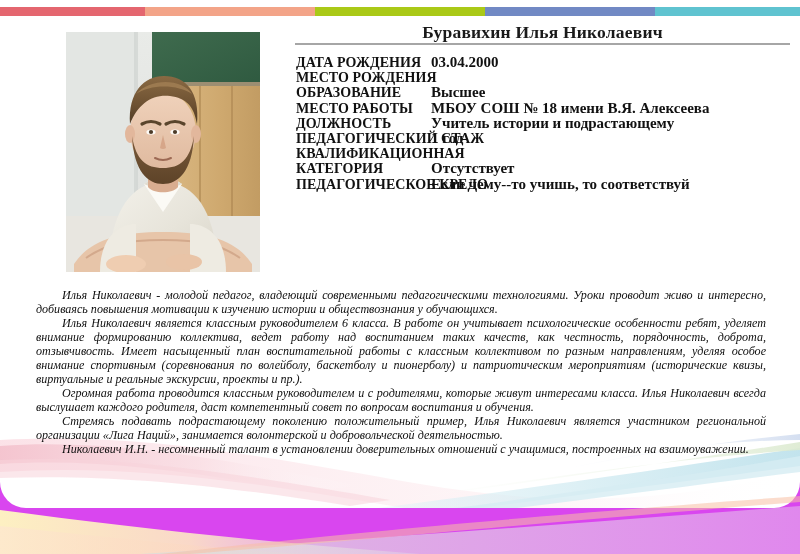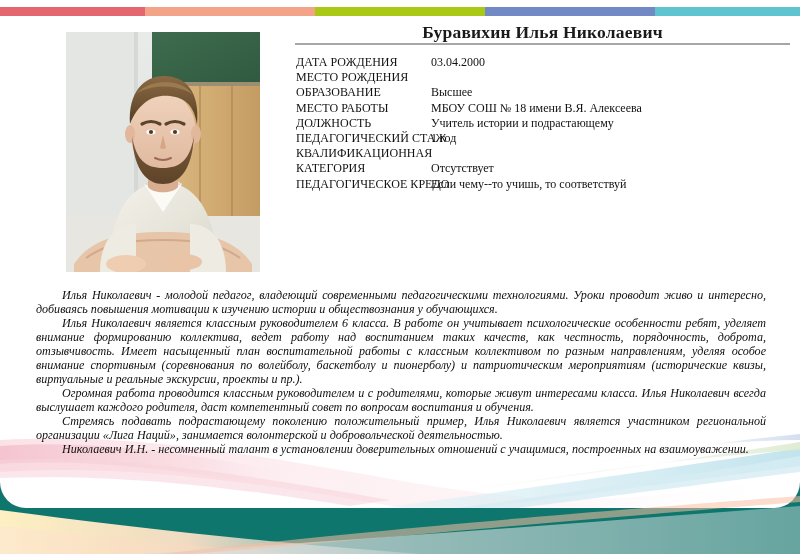--- a/index.html
+++ b/index.html
@@ -11,21 +11,21 @@
     width: 800px;
     height: 554px;
     overflow: hidden;
     font-family: "Liberation Serif", serif;
   }
 
   #slide {
     position: relative;
     width: 800px;
     height: 554px;
-    background: #0f766e;
+    background: #d946ef;
     overflow: hidden;
   }
 
   
   #card {
     position: absolute;
     left: 0;
     top: 0;
     width: 800px;
     height: 508px;
@@ -96,30 +96,30 @@
   }
   #info .row {
     display: flex;
     align-items: flex-start;
     line-height: 15.2px;
     height: 15.2px;
   }
   #info .lbl {
     width: 135px;
     flex: 0 0 135px;
-    font-size: 12px;
-    font-weight: normal;
+    font-size: 14px;
+    font-weight: bold;
     color: #111;
     white-space: nowrap;
     letter-spacing: .05px;
   }
   #info .val {
     flex: 1 1 auto;
-    font-size: 12px;
-    font-weight: normal;
+    font-size: 15px;
+    font-weight: bold;
     color: #111;
     white-space: nowrap;
   }
 
   
   #body-text {
     position: absolute;
     left: 36px;
     top: 288px;
     width: 730px;

